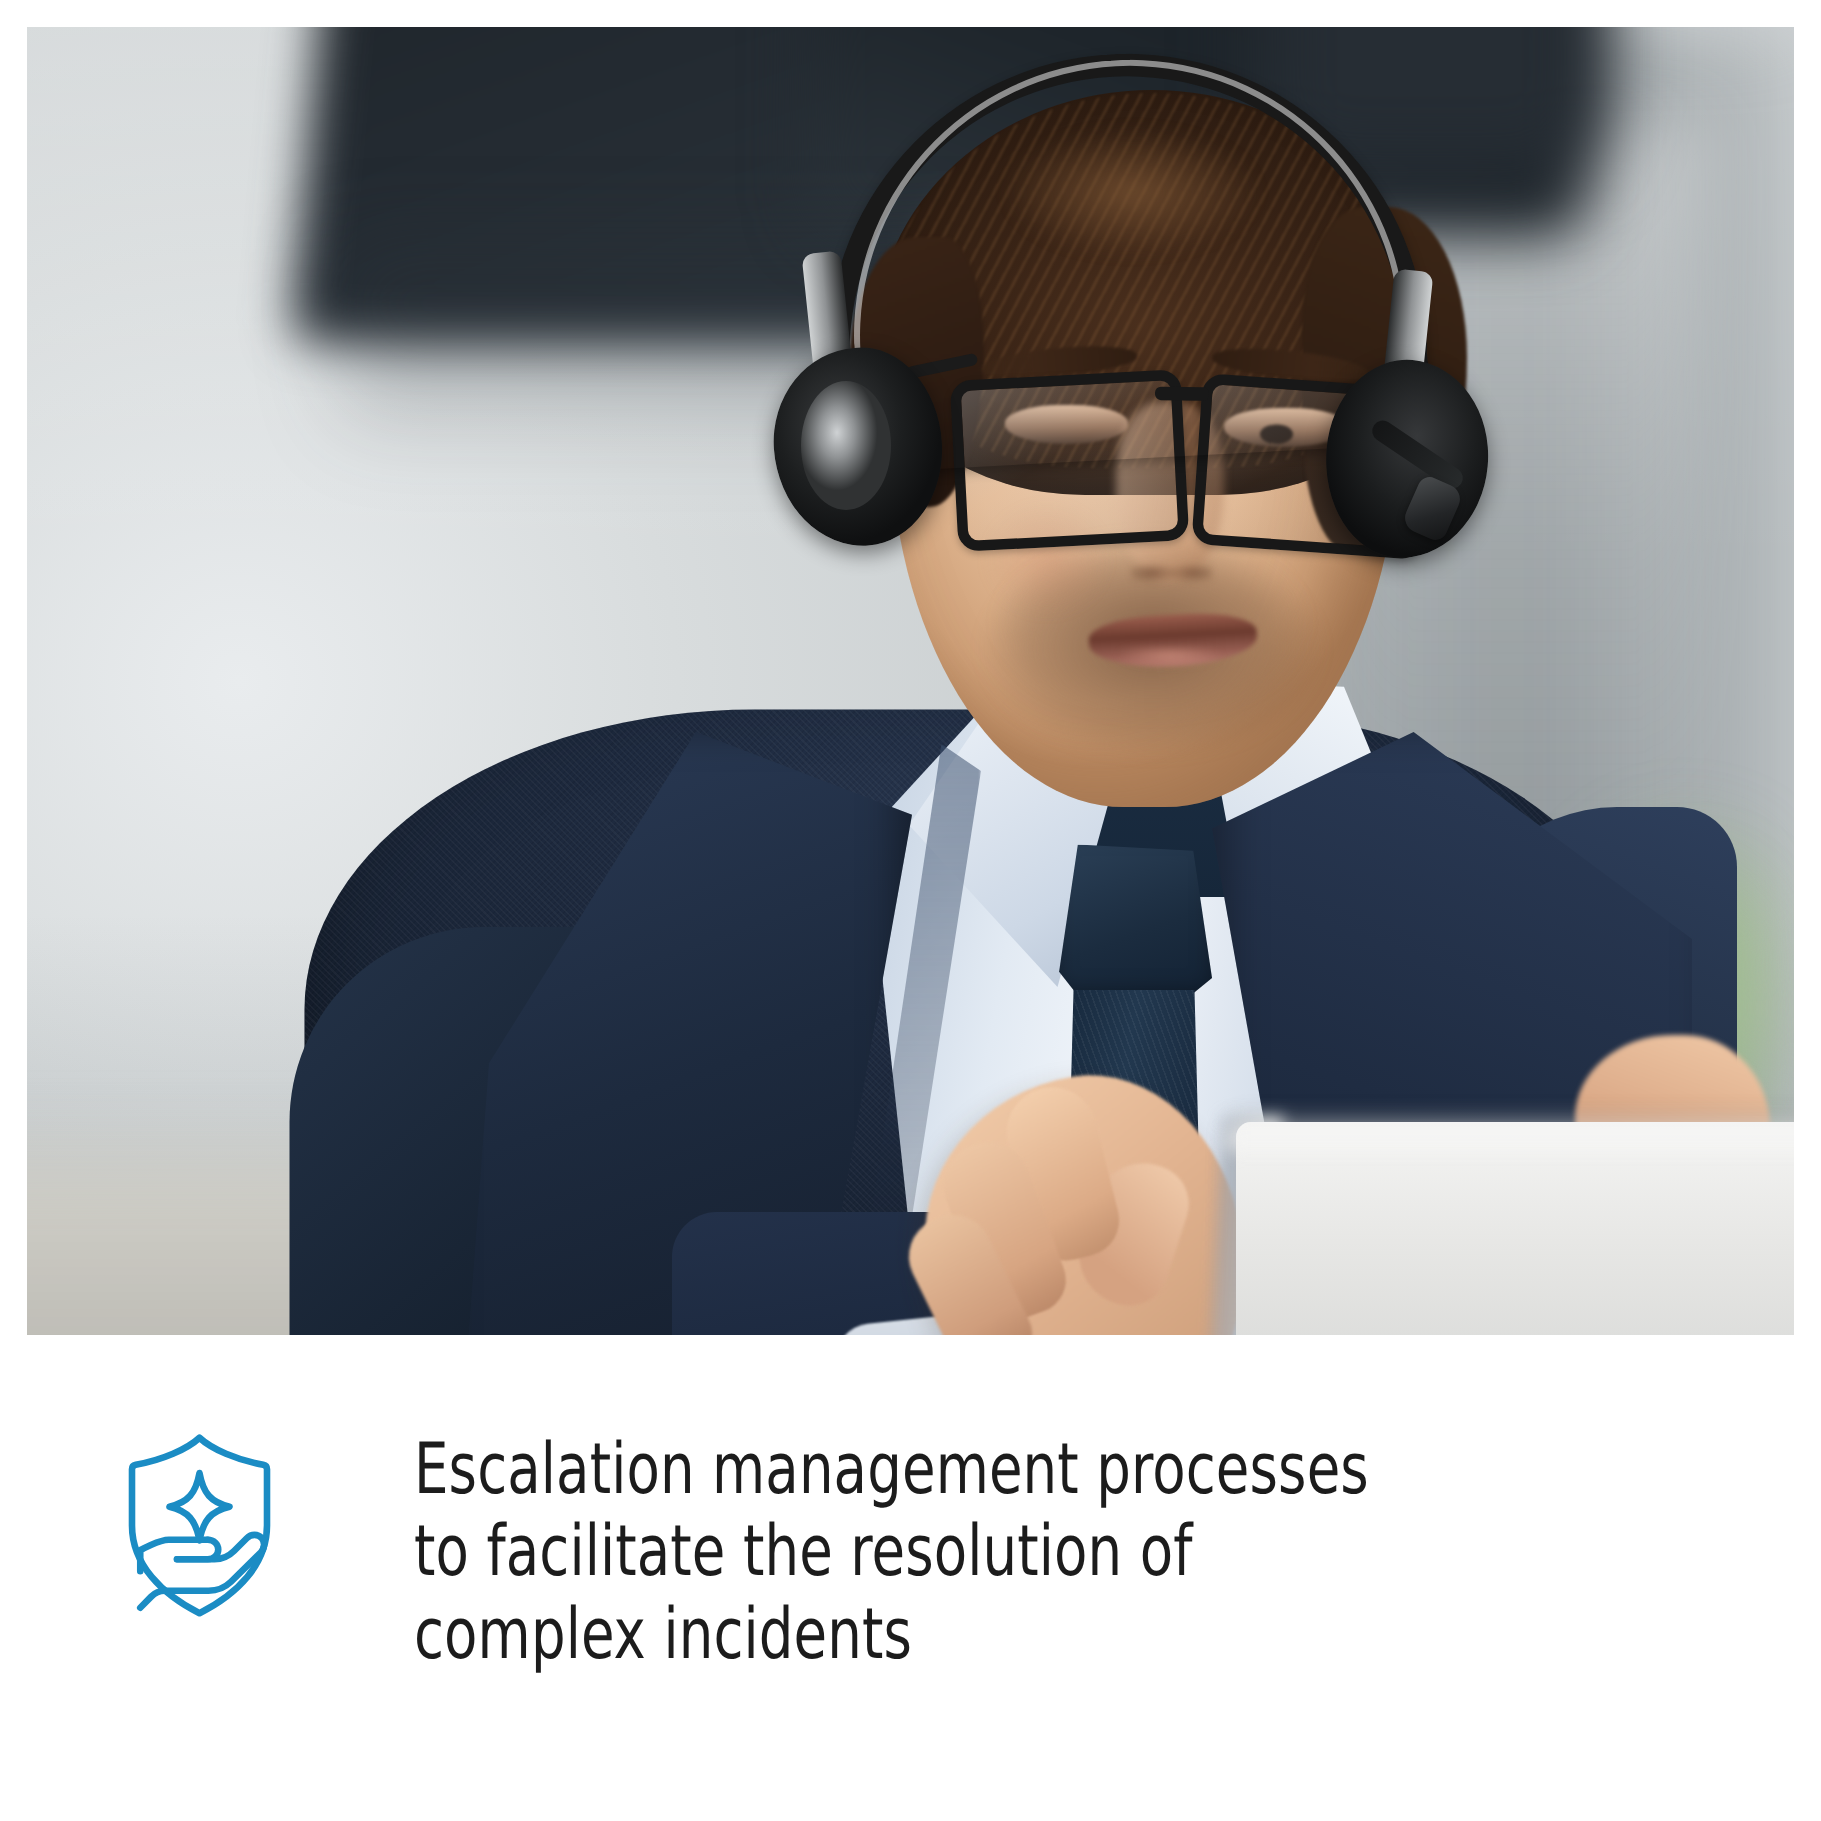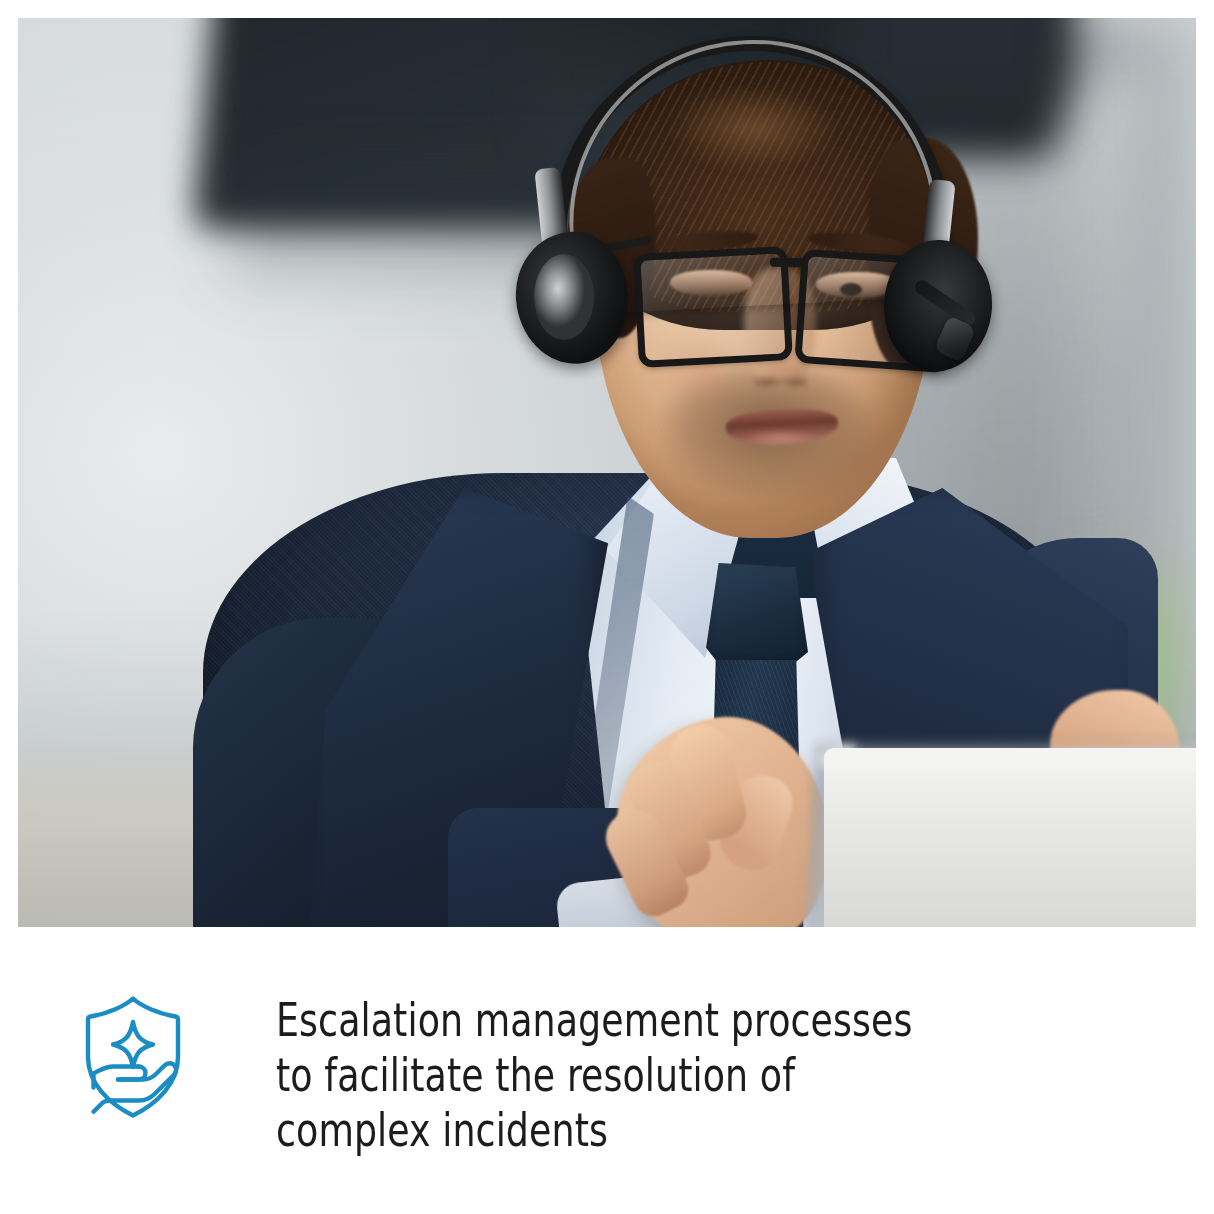--- a/index.html
+++ b/index.html
@@ -773,21 +773,21 @@
     width: 410px;
     height: 26px;
     background: linear-gradient(180deg, rgba(255,255,255,0.0) 0%, rgba(246,246,245,0.95) 100%);
     filter: blur(6px);
   }
 
   
   .caption {
     position: absolute;
     left: 0;
-    top: 930px;
+    top: 890px;
     width: 1214px;
     height: 284px;
     background: #ffffff;
   }
   .caption-inner {
     position: absolute;
     left: 80px;
     top: 62px;
     display: flex;
     align-items: flex-start;

